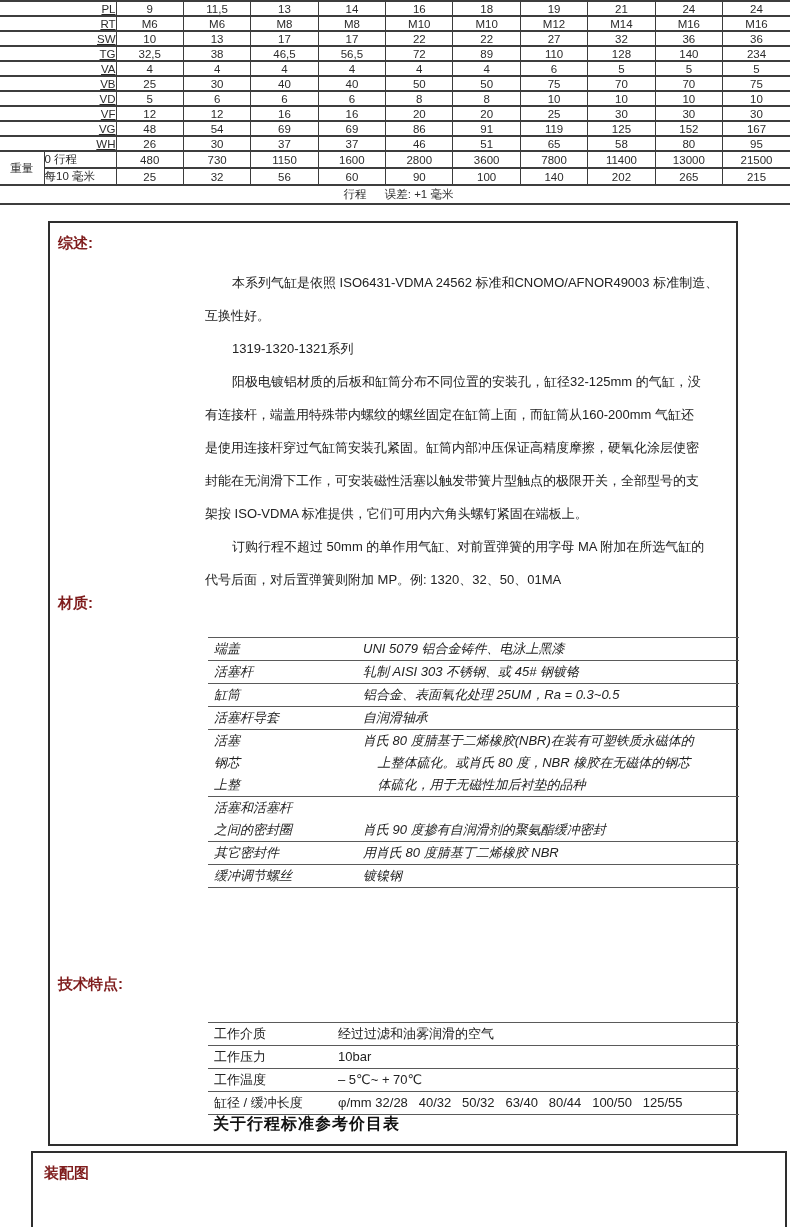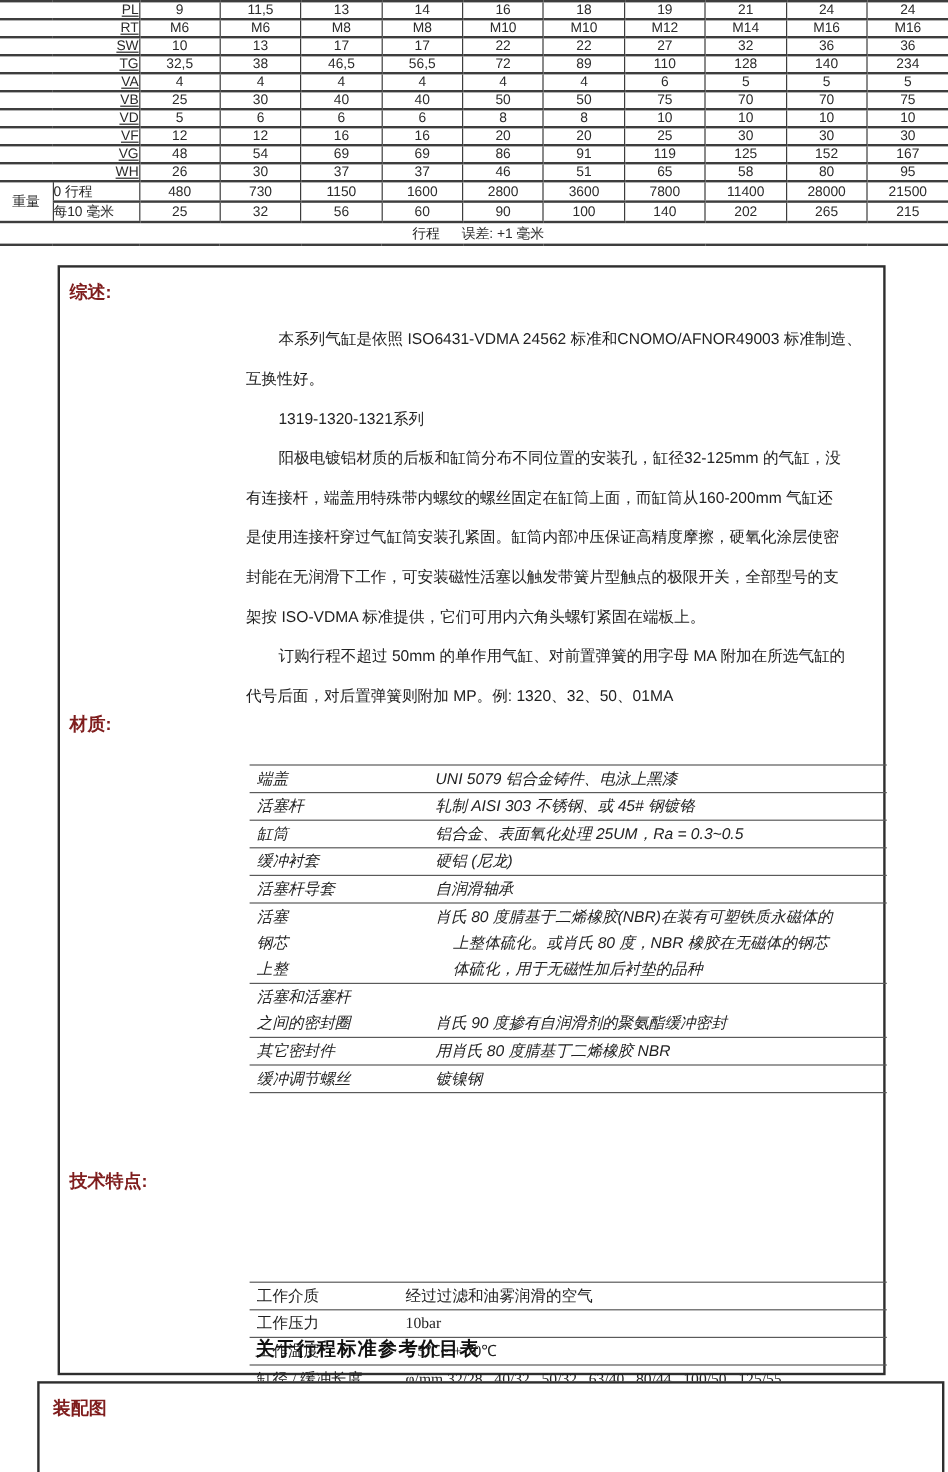--- a/index.html
+++ b/index.html
@@ -50,21 +50,21 @@
     font-size:13px;line-height:33px;color:#222;
   }
   .ovline{white-space:nowrap;}
   .ovline.ind{text-indent:27px;}
   
   .spec-table{
     position:absolute;left:158px;width:531px;
     border-top:1.5px solid #5a5a5a;font-size:13px;line-height:22px;color:#222;
   }
   .mtable{top:414px;font-style:italic;}
-  .ttable{top:845px;font-family:Liberation Serif, serif;}
+  .ttable{top:799px;}
   .spec-row{display:flex;border-bottom:1.5px solid #5a5a5a;}
   .spec-label{padding-left:6px;white-space:pre-wrap;box-sizing:border-box;}
   .mtable .spec-label{width:155px;}
   .ttable .spec-label{width:130px;}
   .spec-value{flex:1;white-space:pre-wrap;}
   .note{
     position:absolute;left:163px;top:891px;font-size:16px;font-weight:bold;
     color:#111;letter-spacing:1px;white-space:nowrap;
   }
 </style>
@@ -342,21 +342,21 @@
         <td class="c">1600</td>
 
         <td class="c">2800</td>
 
         <td class="c">3600</td>
 
         <td class="c">7800</td>
 
         <td class="c">11400</td>
 
-        <td class="c">28000</td>
+        <td class="c">13000</td>
 
         <td class="c">21500</td>
       </tr>
     <tr>
       <td class="sub">每10 毫米</td>
 
         <td class="c">25</td>
 
         <td class="c">32</td>
 
@@ -424,24 +424,20 @@
       <div class="spec-row">
         <div class="spec-label">活塞杆</div>
         <div class="spec-value">轧制 AISI 303 不锈钢、或 45# 钢镀铬</div>
       </div>
 
       <div class="spec-row">
         <div class="spec-label">缸筒</div>
         <div class="spec-value">铝合金、表面氧化处理 25UM，Ra = 0.3~0.5</div>
       </div>
 
-      <div class="spec-row">
-        <div class="spec-label">缓冲衬套</div>
-        <div class="spec-value">硬铝 (尼龙)</div>
-      </div>
 
       <div class="spec-row">
         <div class="spec-label">活塞杆导套</div>
         <div class="spec-value">自润滑轴承</div>
       </div>
 
       <div class="spec-row">
         <div class="spec-label">活塞
 钢芯
 上整</div>

